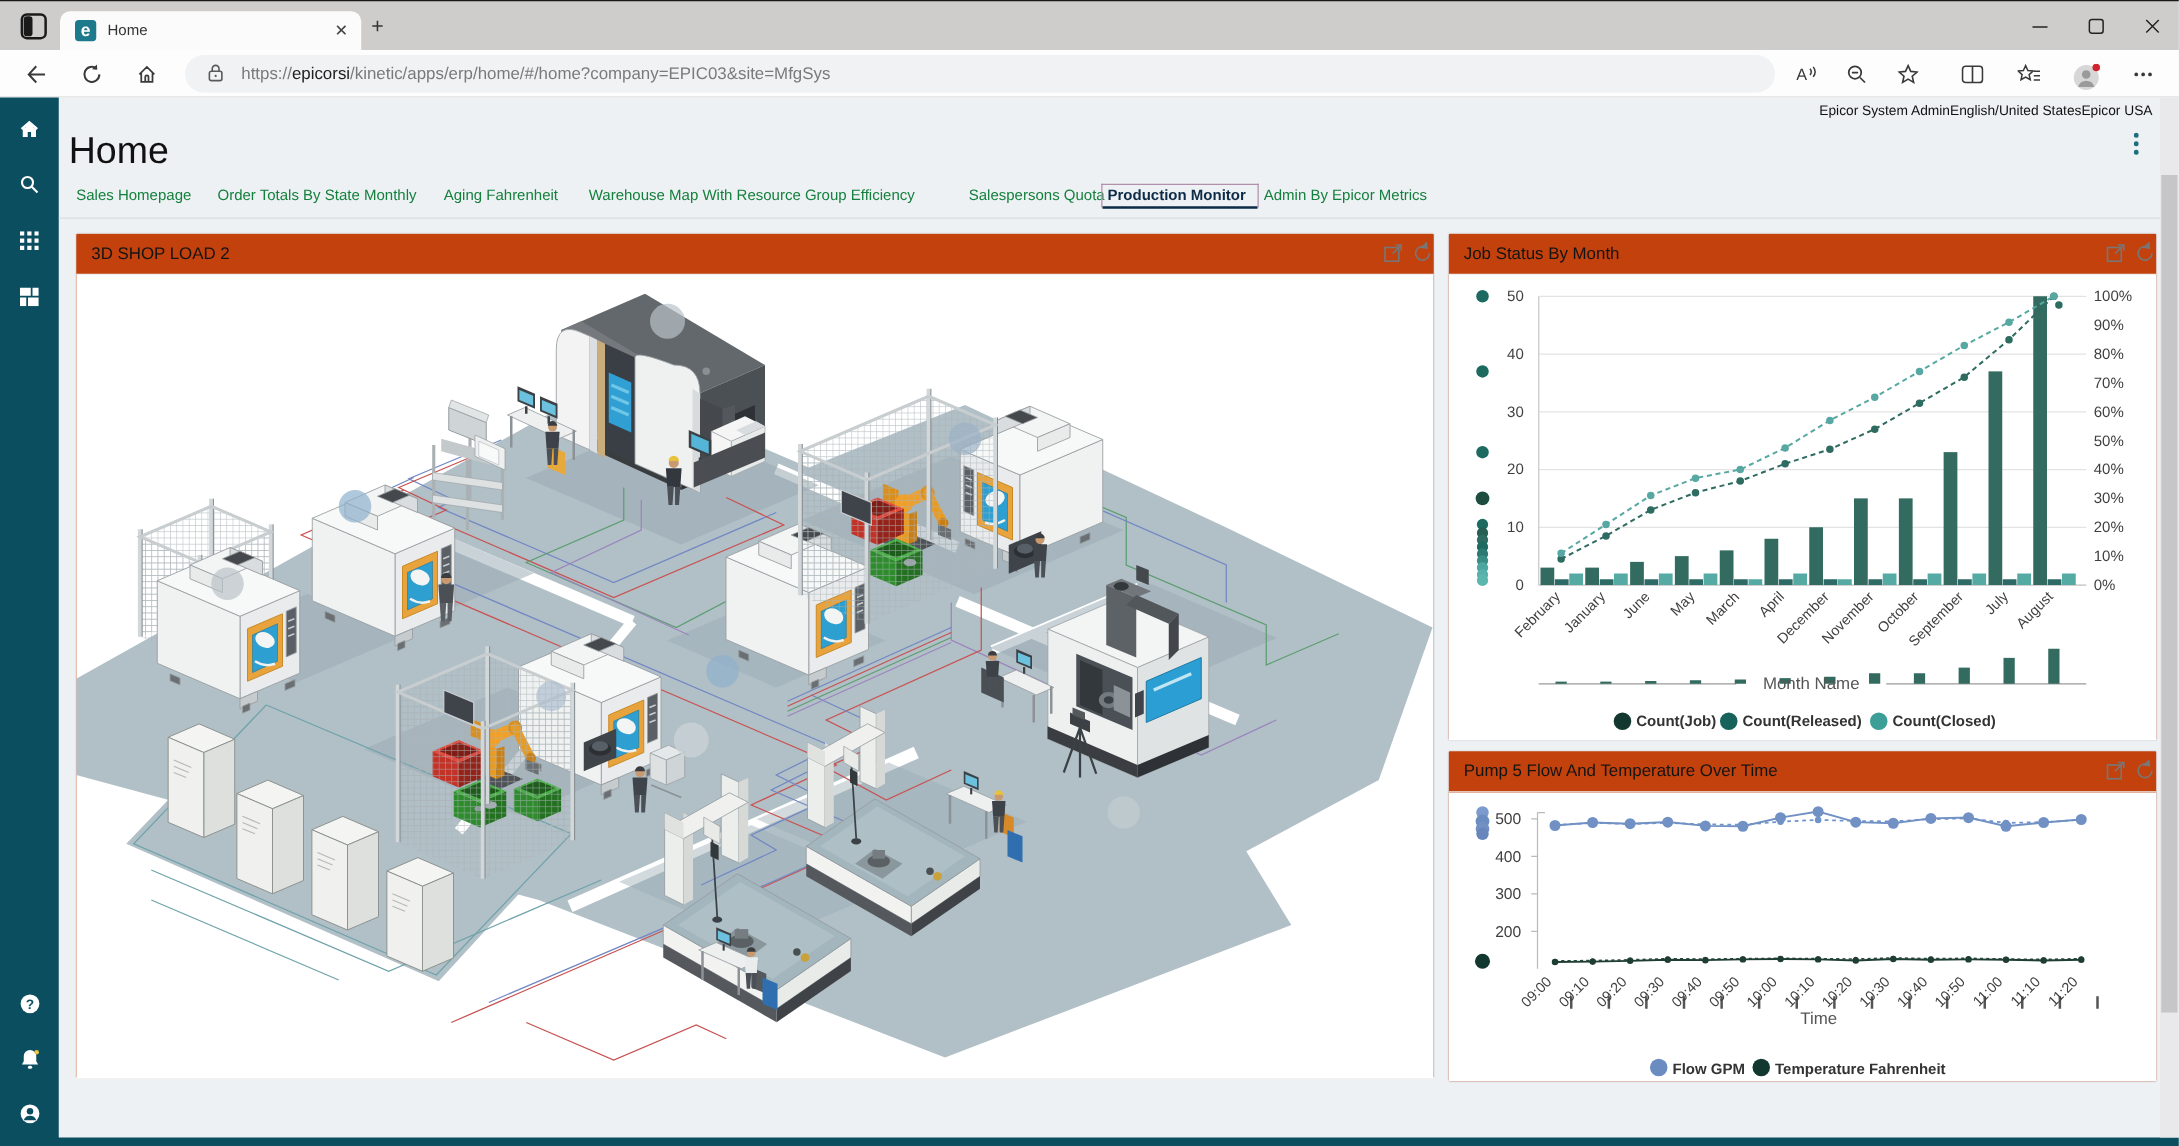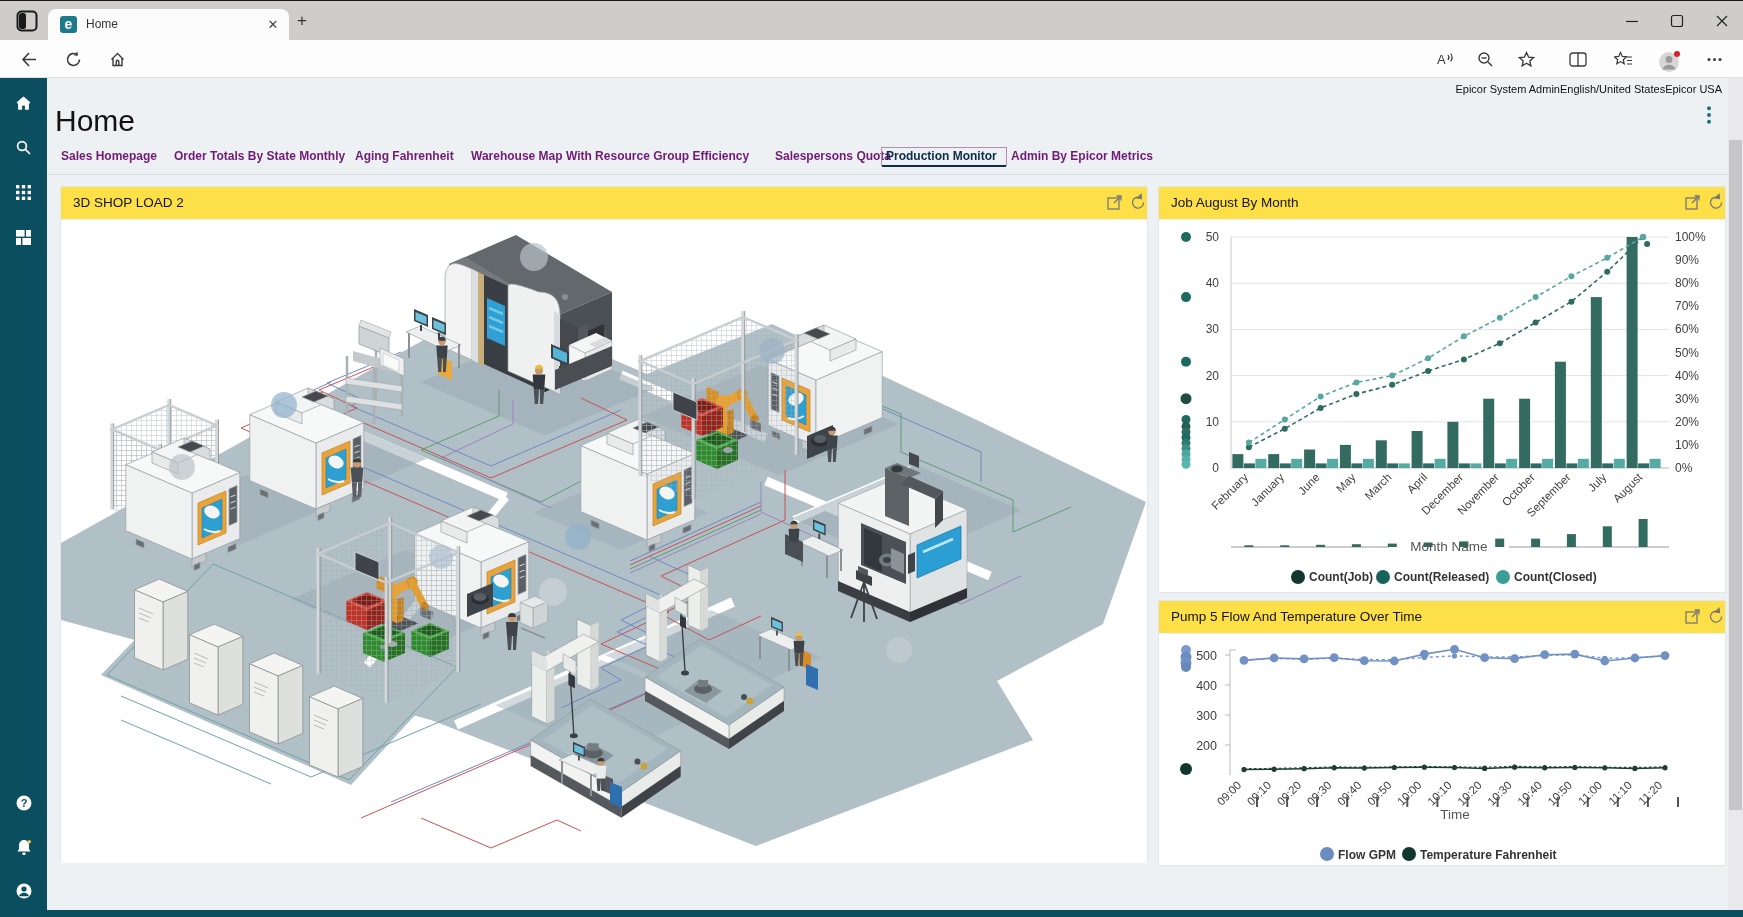--- a/index.html
+++ b/index.html
@@ -23,24 +23,24 @@
 #sidenav { position:absolute; left:0; top:0; width:47px; height:839px; background:#0b4e60; }
 #sidenav svg { position:absolute; left:16px; }
 #footbar { position:absolute; left:0; top:832px; width:1743px; height:7px; background:#0b4e60; }
 #scrollbar { position:absolute; right:0; top:0; width:15px; height:832px; background:#e9e9eb; }
 #scrollthumb { position:absolute; right:1px; top:62px; width:13px; height:670px; background:#c6c6c8; }
 #userbar { position:absolute; right:21px; top:5px; font-size:11px; color:#111; }
 #userbar span { }
 h1 { position:absolute; left:55px; top:26px; font-size:30px; font-weight:500; color:#111; }
 #kebab { position:absolute; right:32px; top:28px; width:4px; }
 #tabs { position:absolute; left:47px; top:68px; width:1681px; height:29px; border-bottom:1px solid #d8dde2; }
-#tabs .t { position:absolute; top:3px; font-size:12px; color:#701a75; white-space:nowrap;font-weight:bold; }
+#tabs .t { position:absolute; top:3px; font-size:12px; color:#15803d; white-space:nowrap; }
 #tabs .t.active { color:#0d2b46; font-weight:bold; border:1px solid #b38fae; border-bottom:none; padding:1px 9px 3px 4px; margin:-2px -5px; }
 #tabs .t.active:after { content:""; position:absolute; left:0; right:0; bottom:-1px; height:2px; background:#0d2b46; }
-.card { position:absolute; background:#fde047; border:1px solid #e3e6e9; border-radius:2px; }
+.card { position:absolute; background:#c2410c; border:1px solid #e3e6e9; border-radius:2px; }
 .card .hdr { position:absolute; left:12px; top:8px; font-size:13.5px; color:#141414; }
 .card .tools { position:absolute; right:0px; top:4px; }
 #card3d { left:60px; top:108px; width:1088px; height:677px; }
 #cardjob { left:1158px; top:108px; width:568px; height:407px; }
 #cardpump { left:1158px; top:522px; width:568px; height:266px; }
 .hdrline { position:absolute; left:0; right:0; top:32px; border-top:1px solid #f0f0f0; }
 </style>
 </head>
 <body>
 <div id="tabstrip">
@@ -70,20 +70,28 @@
   <svg class="nv" style="left:21px" width="17" height="17" viewBox="0 0 17 17">
       <path d="M15 8.5 H2 M8 2 L2 8.5 L8 15" fill="none" stroke="#3a3a3a" stroke-width="1.6"></path>
     </svg>
   <svg class="nv" style="left:65px" width="17" height="17" viewBox="0 0 17 17">
       <path d="M14.5 8.5 a6 6 0 1 1 -2.2-4.65" fill="none" stroke="#3a3a3a" stroke-width="1.6"></path>
       <path d="M12.5 0.5 l0.3 4.2 -4.2-0.4z" fill="#3a3a3a"></path>
     </svg>
   <svg class="nv" style="left:109px" width="17" height="17" viewBox="0 0 17 17">
       <path d="M2.5 8.5 L8.5 2.5 L14.5 8.5 M4 7.5 V14.5 H13 V7.5 M7.2 14.5 V10.5 a1.3 1.3 0 0 1 2.6 0 V14.5" fill="none" stroke="#3a3a3a" stroke-width="1.4"></path>
     </svg>
+  <div id="urlbar">
+    <svg class="lock" width="13" height="15" viewBox="0 0 13 15">
+        <rect x="1.5" y="6" width="10" height="7.5" rx="1.5" fill="none" stroke="#5a5a5a" stroke-width="1.3"></rect>
+        <path d="M3.8 6 V4 a2.7 2.7 0 0 1 5.4 0 V6" fill="none" stroke="#5a5a5a" stroke-width="1.3"></path>
+        <circle cx="6.5" cy="9.7" r="0.9" fill="#5a5a5a"></circle>
+      </svg>
+    <div class="url">https://<b>epicorsi</b>/kinetic/apps/erp/home/#/home?company=EPIC03&amp;site=MfgSys</div>
+  </div>
   <svg class="nv" style="left:1437px" width="18" height="17" viewBox="0 0 18 17">
       <text x="0" y="13" font-size="13" fill="#3a3a3a" font-family="Liberation Sans">A</text>
       <path d="M11 4 q2 2.5 0 5 M13.6 2.5 q3 3.8 0 8" fill="none" stroke="#3a3a3a" stroke-width="1.2"></path>
     </svg>
   <svg class="nv" style="left:1477px" width="17" height="17" viewBox="0 0 17 17">
       <circle cx="7" cy="7" r="5" fill="none" stroke="#3a3a3a" stroke-width="1.4"></circle>
       <line x1="4.5" y1="7" x2="9.5" y2="7" stroke="#3a3a3a" stroke-width="1.4"></line>
       <line x1="11" y1="11" x2="15" y2="15" stroke="#3a3a3a" stroke-width="1.4"></line>
     </svg>
   <svg class="nv" style="left:1518px" width="17" height="17" viewBox="0 0 17 17">
@@ -688,21 +696,21 @@
 <circle cx="711.0" cy="131.0" r="13" fill="#9db2c4" opacity="0.7"></circle>
 <circle cx="223.0" cy="185.0" r="13" fill="#8fb0cc" opacity="0.7"></circle>
 <circle cx="121.0" cy="247.0" r="13" fill="#b9c2c8" opacity="0.7"></circle>
 <circle cx="517.0" cy="317.0" r="13" fill="#8fb0cc" opacity="0.7"></circle>
 <circle cx="492.0" cy="372.0" r="14" fill="#ccd4d8" opacity="0.7"></circle>
 <circle cx="838.0" cy="430.0" r="13" fill="#c3cdd2" opacity="0.7"></circle>
 <circle cx="380.0" cy="337.0" r="12" fill="#aebfcf" opacity="0.7"></circle>
       </svg>
   </div>
   <div class="card" id="cardjob">
-    <div class="hdr">Job August By Month</div>
+    <div class="hdr">Job Status By Month</div>
     <svg class="tools" width="42" height="24" viewBox="0 0 42 24">
         <g stroke="#777" fill="none" stroke-width="1.3">
           <rect x="3" y="7" width="11" height="11"></rect>
           <path d="M9 12 L16 5 M11.5 5 H16 V9.5"></path>
           <path d="M36 7 a5.5 5.5 0 1 0 2.5 4.5"></path>
           <path d="M36 3.5 l.5 4 -4-.5z" fill="#777"></path>
         </g>
       </svg>
     <div class="hdrline"></div>
     <svg id="jobchart" width="566" height="372" viewBox="0 0 566 372" style="position:absolute;left:0;top:33px">

